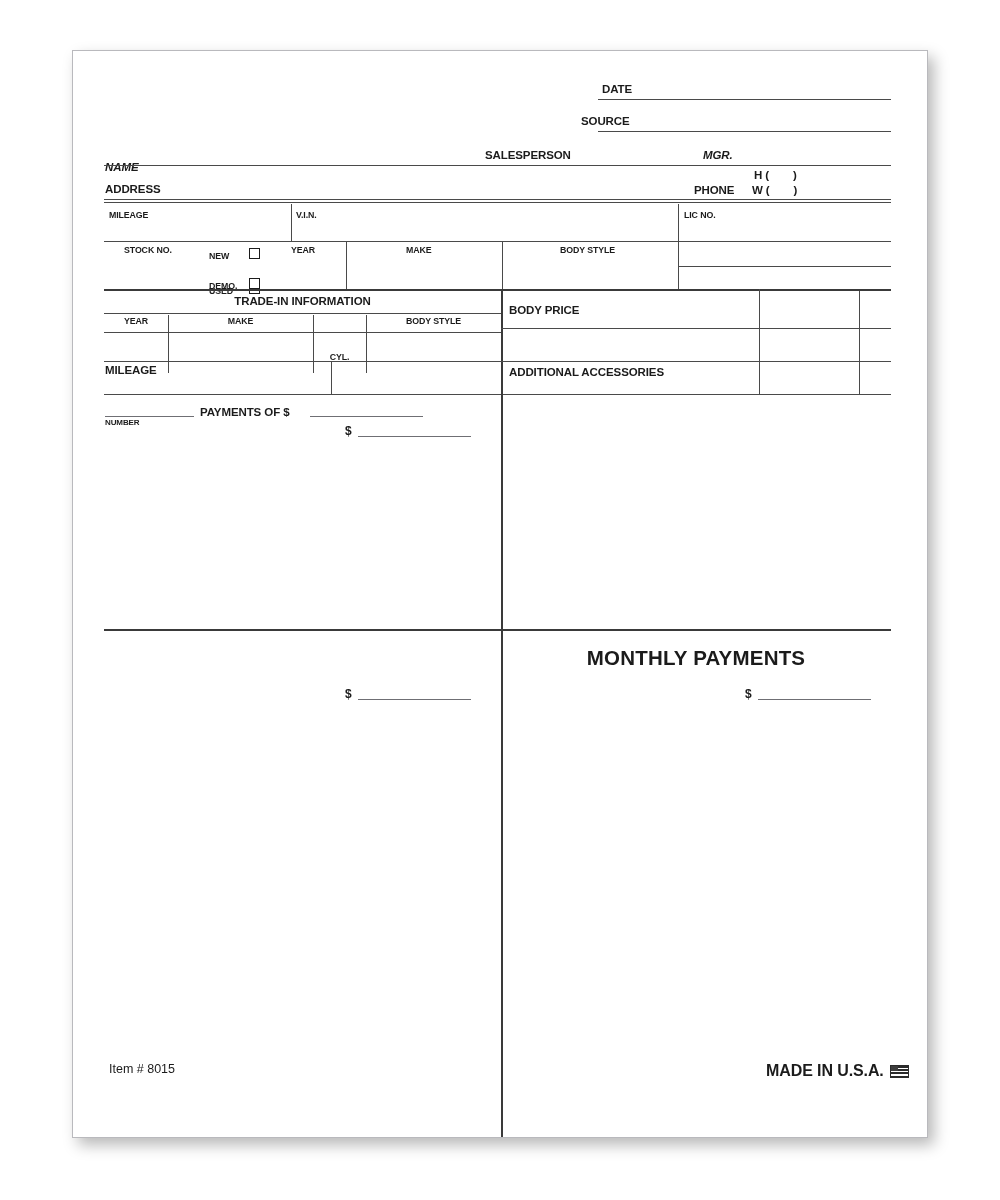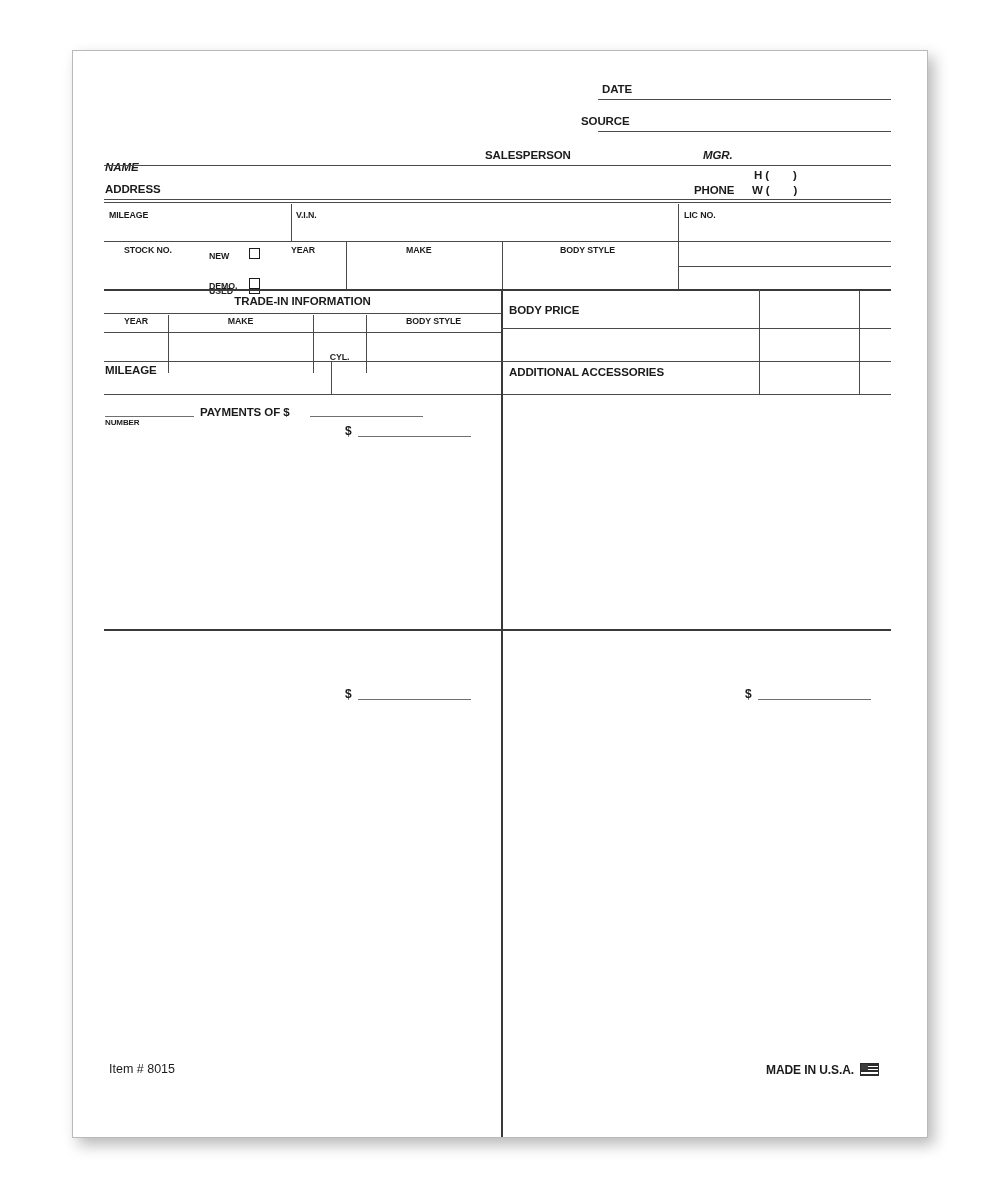--- a/index.html
+++ b/index.html
@@ -41,21 +41,21 @@
   
   .lbl {
     font-family: "Liberation Sans", sans-serif;
     font-weight: bold;
     color: #1b1b1b;
     white-space: nowrap;
     line-height: 1;
     letter-spacing: -0.1px;
   }
   .f11 { font-size: 11.5px; }
-  .f10 { font-size: 12px; }
+  .f10 { font-size: 16px; }
   .f9  { font-size: 8.8px; }
   .f8  { font-size: 8px; }
   .big { font-size: 20.5px; letter-spacing: 0.2px; }
   .money { font-size: 12px; font-weight: bold; }
   .plain {
     font-family: "Liberation Sans", sans-serif;
     font-weight: normal;
     color: #1b1b1b;
     font-size: 12px;
     white-space: nowrap;
@@ -194,20 +194,21 @@
 
     <div class="abs lbl money" style="left:272px; top:374px;">$</div>
     <div class="abs fillline" style="left:285px; top:385px; width:113px;"></div>
 
     <div class="abs vline2" style="left:428px; top:343px; height:743px;"></div>
     <div class="abs hline2" style="left:31px; top:578px; width:787px;"></div>
 
     <div class="abs lbl money" style="left:272px; top:637px;">$</div>
     <div class="abs fillline" style="left:285px; top:648px; width:113px;"></div>
 
+    <div class="abs lbl big ctr" style="left:428px; top:597px; width:390px;">MONTHLY PAYMENTS</div>
     <div class="abs lbl money" style="left:672px; top:637px;">$</div>
     <div class="abs fillline" style="left:685px; top:648px; width:113px;"></div>
 
     <div class="abs plain" style="left:36px; top:1011px; font-size:12.5px;">Item # 8015</div>
 
     <div class="abs" style="left:693px; top:1012px; display:flex; align-items:center; gap:6px;">
       <span class="lbl f10">MADE IN U.S.A.</span>
       <span class="flag"></span>
     </div>
 

